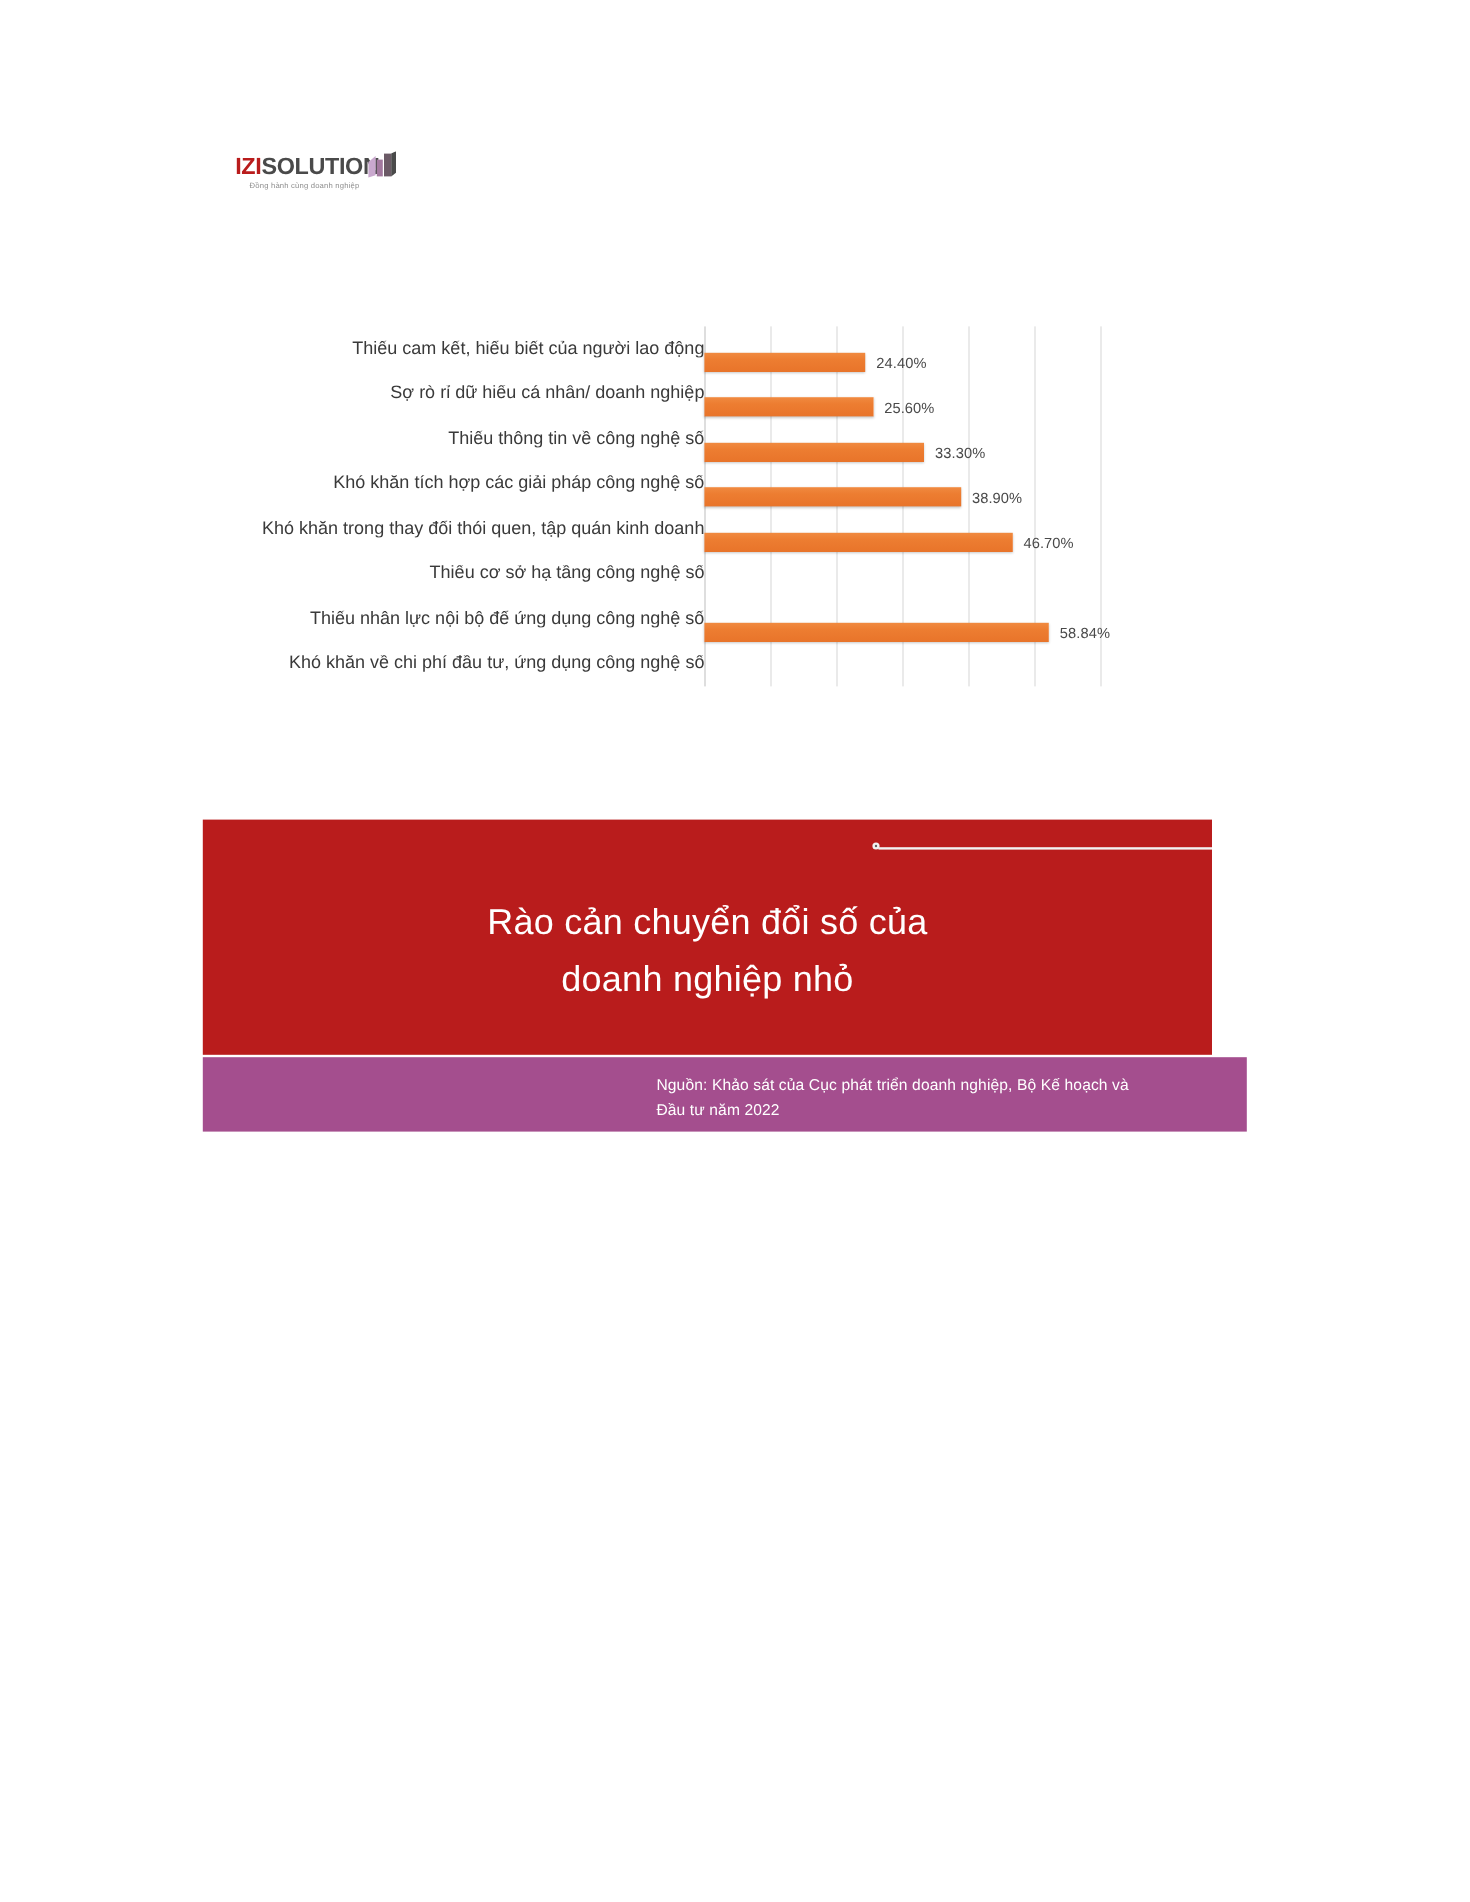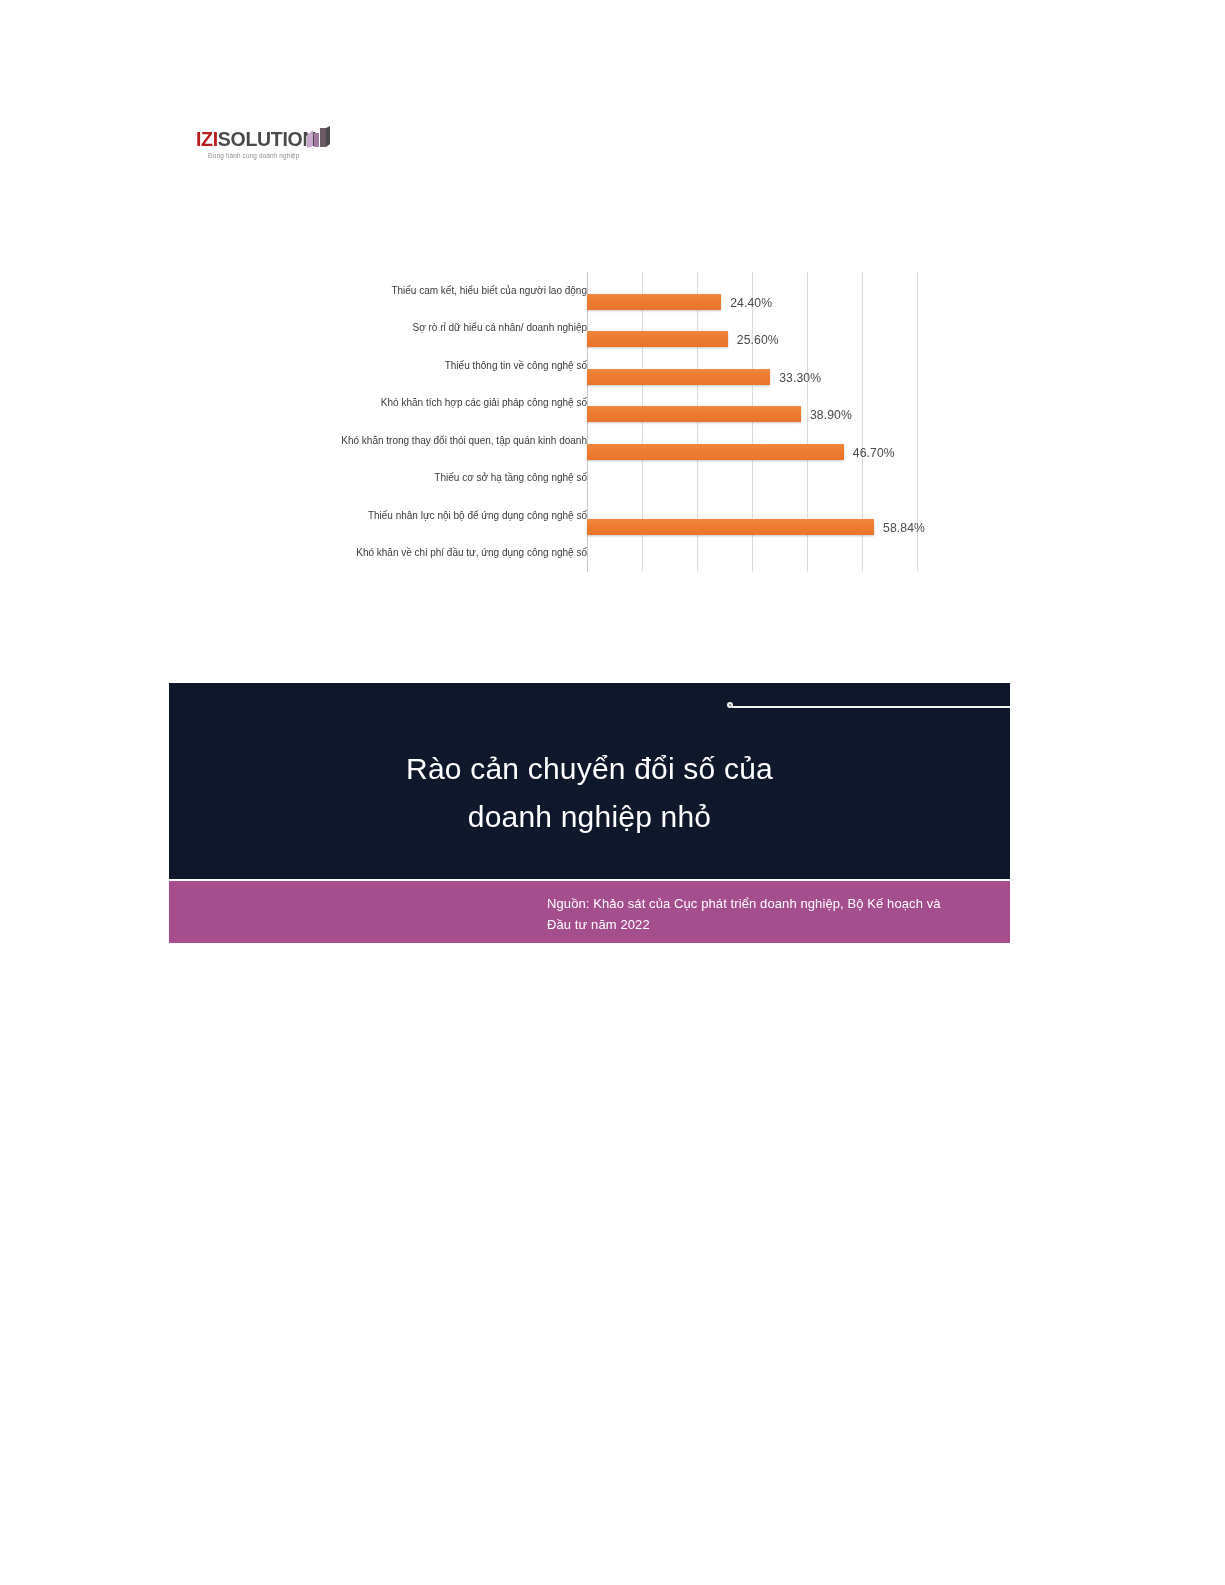--- a/index.html
+++ b/index.html
@@ -84,21 +84,21 @@
     display: flex;
     align-items: center;
     position: relative;
   }
   .cat-label {
     width: 372px;
     flex: 0 0 372px;
     text-align: right;
     padding-right: 0;
     box-sizing: border-box;
-    font-size: 10px;
+    font-size: 15px;
     color: #3a3a3a;
     line-height: 14px;
     white-space: nowrap;
     overflow: hidden;
   }
   .bar-zone {
     flex: 1 1 auto;
     position: relative;
     height: 100%;
     display: flex;
@@ -142,21 +142,21 @@
     background: #dcdcdc;
   }
 
   
   .title-block {
     position: absolute;
     left: 169px;
     top: 683px;
     width: 841px;
     height: 196px;
-    background: #0f172a;
+    background: #b91c1c;
   }
   .deco-line {
     position: absolute;
     left: 563px;
     top: 23px;
     right: 0;
     height: 2px;
     background: #f2f2f2;
   }
   .deco-dot {
@@ -184,20 +184,21 @@
   .title-line { display: block; }
 
   
   .source-block {
     position: absolute;
     left: 169px;
     top: 881px;
     width: 841px;
     height: 62px;
     background: #A44E8E;
+    padding-left: 29px;
   }
   .source-text {
     position: absolute;
     left: 378px;
     top: 12px;
     width: 420px;
     color: #ffffff;
     font-size: 13px;
     line-height: 21px;
     letter-spacing: 0.1px;

